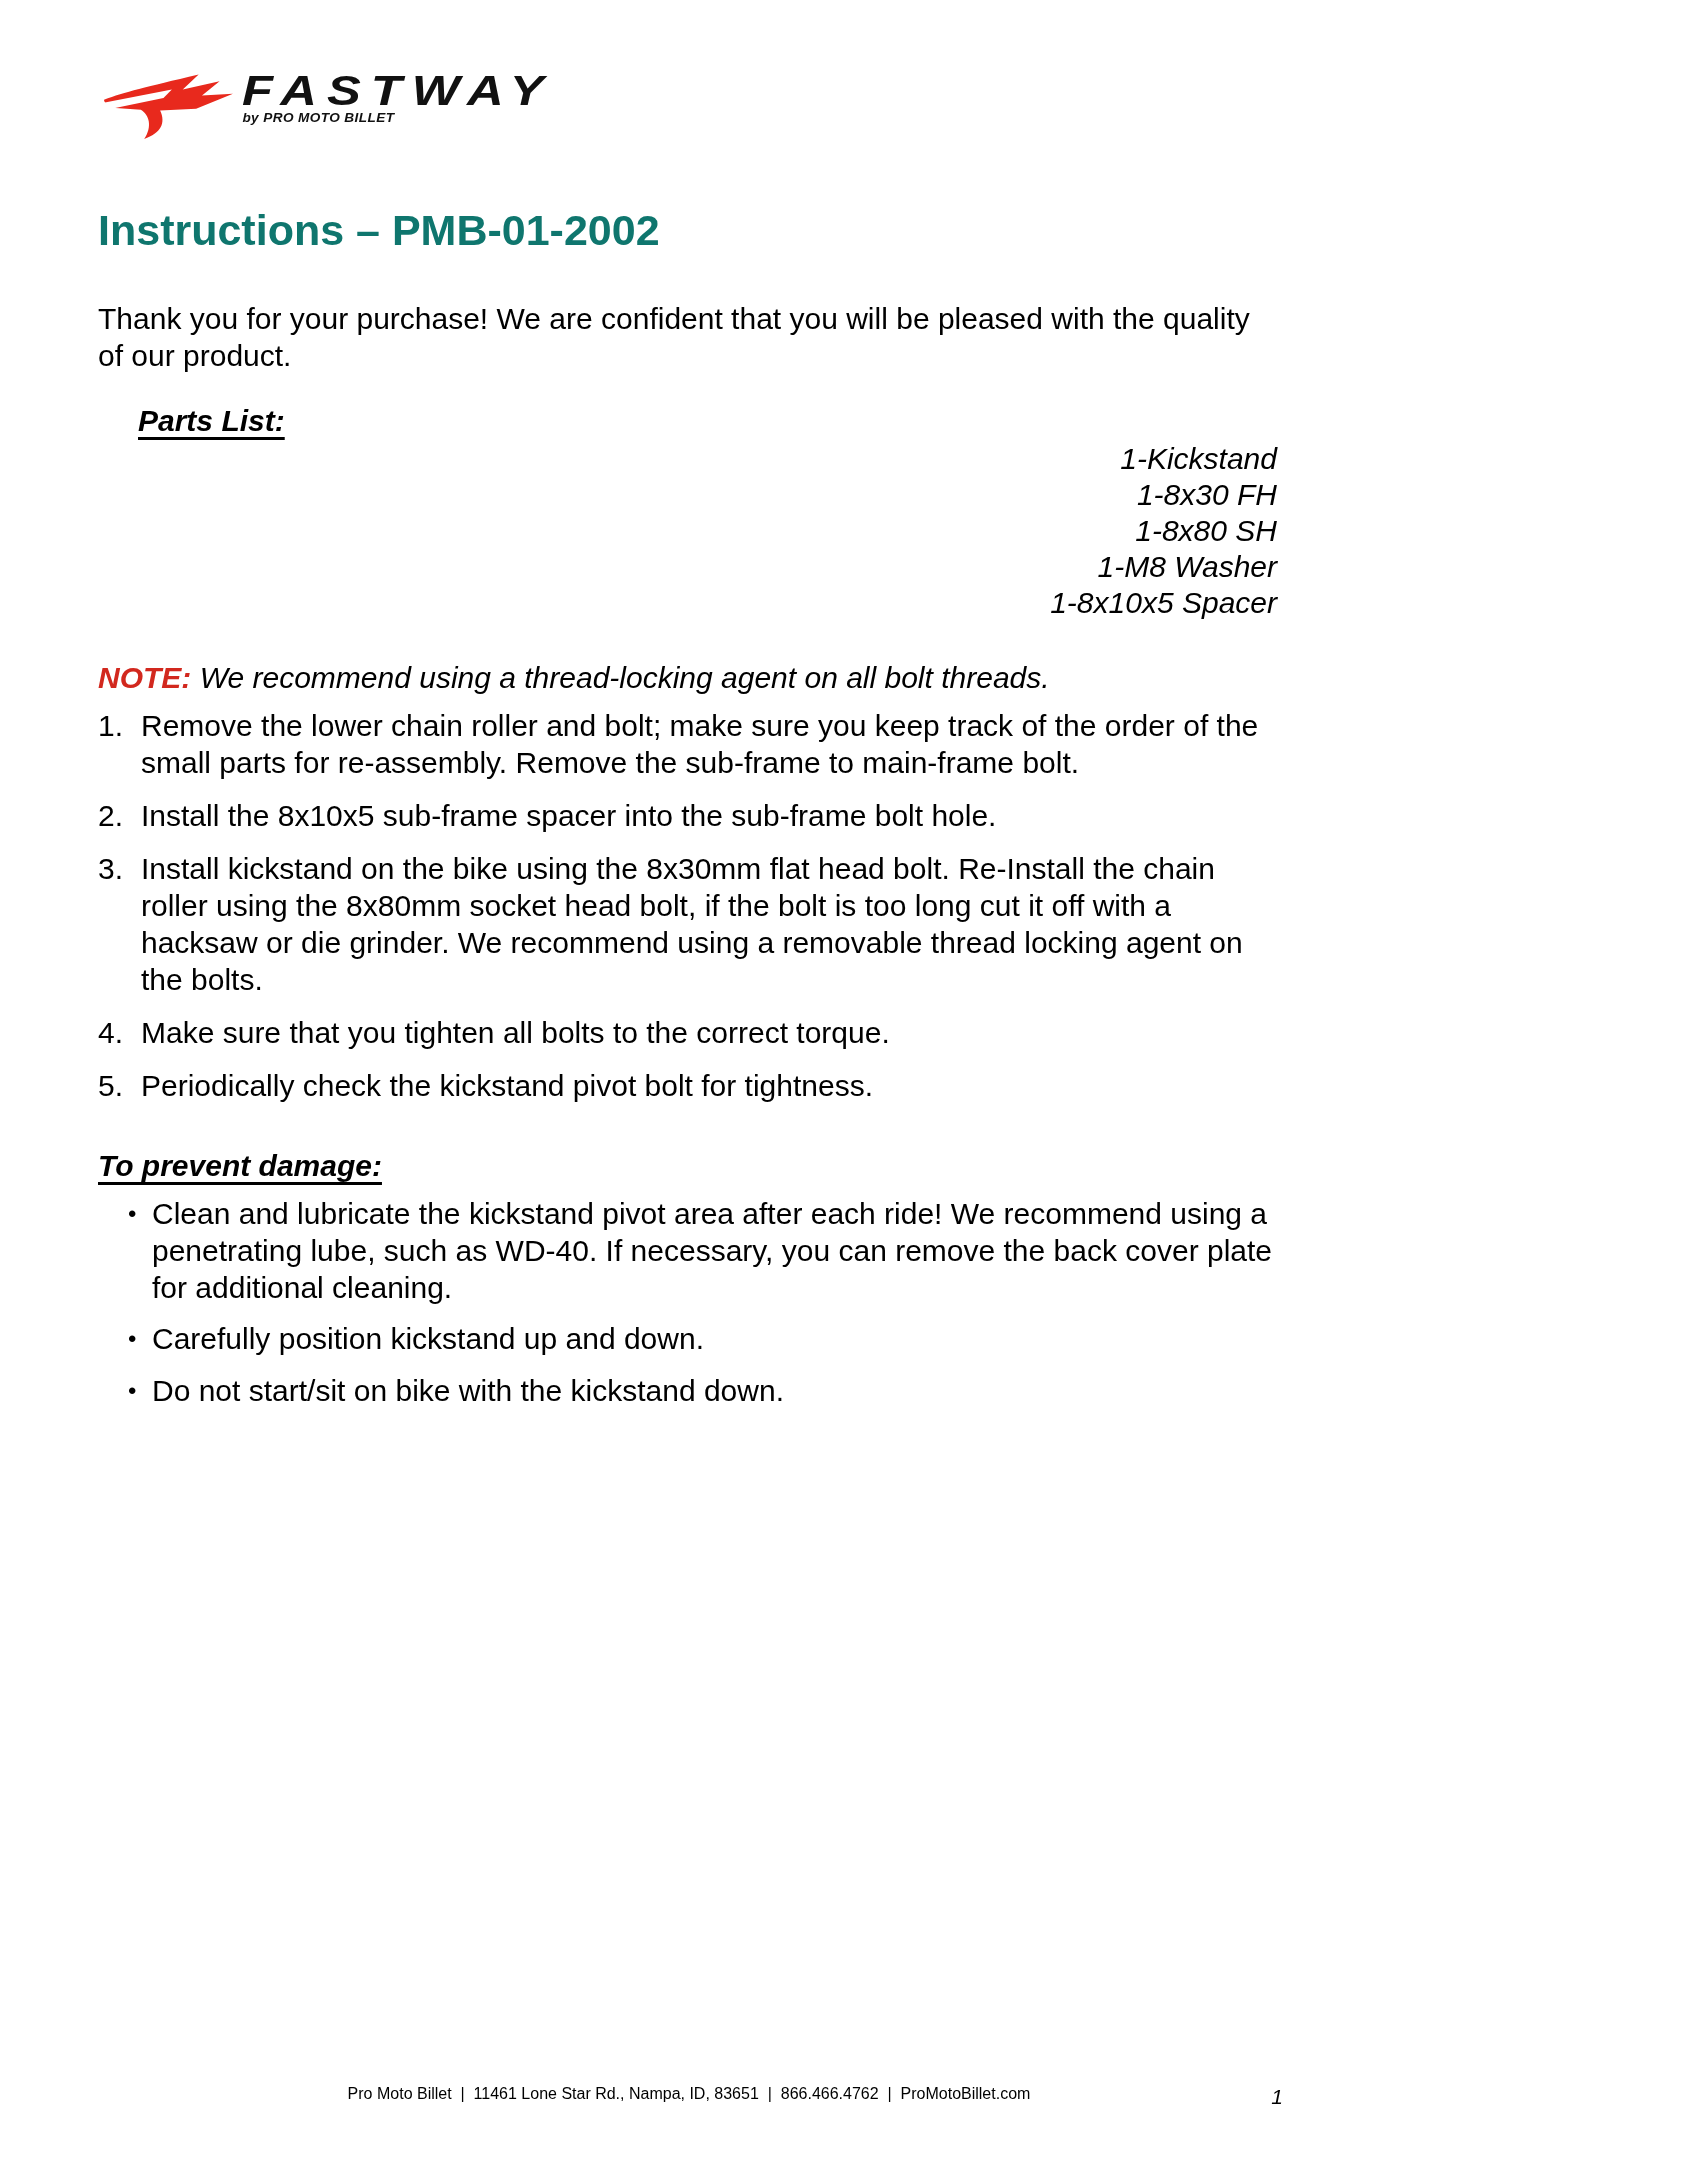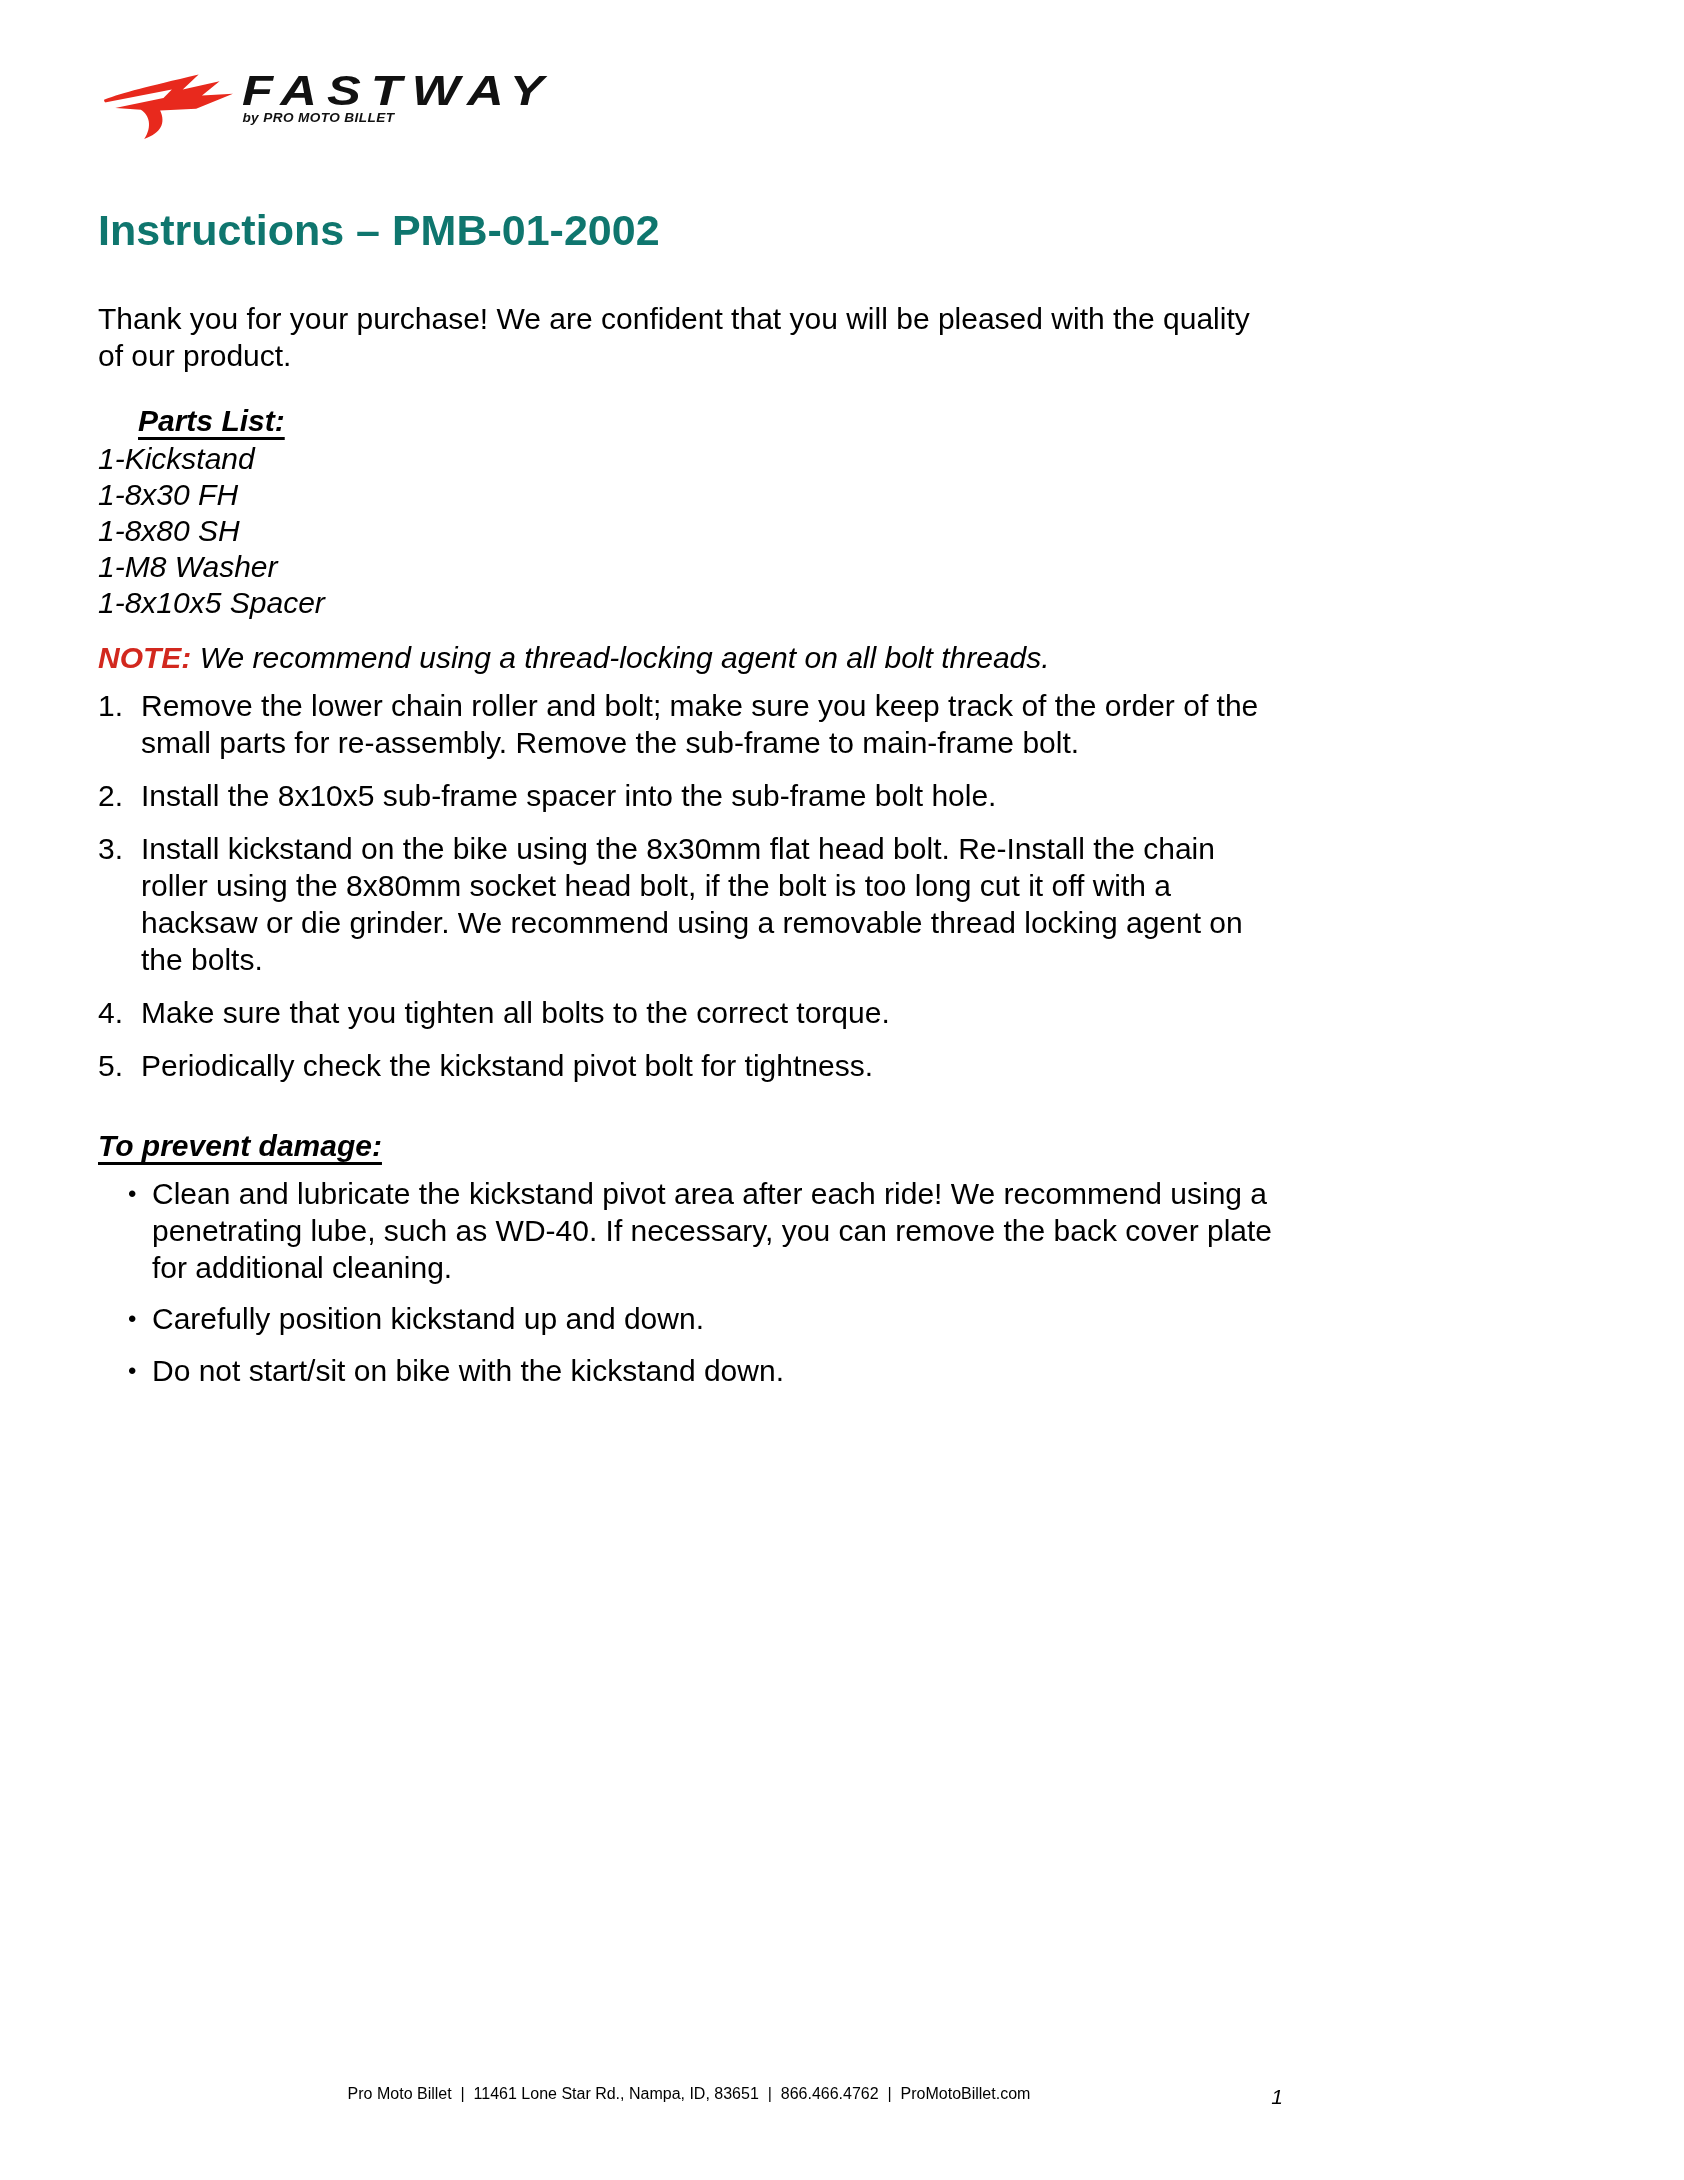--- a/index.html
+++ b/index.html
@@ -30,23 +30,23 @@
   h1{margin:72px 0 0;font-size:43px;line-height:1.1;font-weight:700;color:#0f766e;}
   .intro{margin:46px 0 0;font-size:30px;line-height:37px;}
 
   .section-heading{margin:0;font-size:30px;font-weight:700;font-style:italic;line-height:37px;}
   .hu{text-decoration:underline;text-decoration-thickness:2.6px;text-underline-offset:6px;}
   .mt-parts{margin-top:28px;margin-left:40px;}
   .mt-install{margin-top:72px;}
   .mt-prevent{margin-top:43px;}
 
   .parts-list{margin:1.7px 0 0;font-size:30px;font-style:italic;line-height:36px;}
-  .parts-item{display:block;}
+  .parts-item{display:block;text-align:right;}
 
-  .note{margin:18px 0 0;font-size:30px;font-style:italic;line-height:37px;}
+  .note{margin:38px 0 0;font-size:30px;font-style:italic;line-height:37px;}
   .note-label{font-weight:700;}
 
   .steps{margin-top:11px;}
   .step{display:flex;font-size:30px;line-height:37px;margin-bottom:16px;}
   .step-num{flex:0 0 43px;}
   .step-text{flex:1;}
 
   .bullets{margin-top:11px;}
   .bullet{display:flex;font-size:30px;line-height:37px;margin-bottom:14.5px;padding-left:30px;}
   .bullet-dot{flex:0 0 24px;font-size:24px;line-height:37px;}

